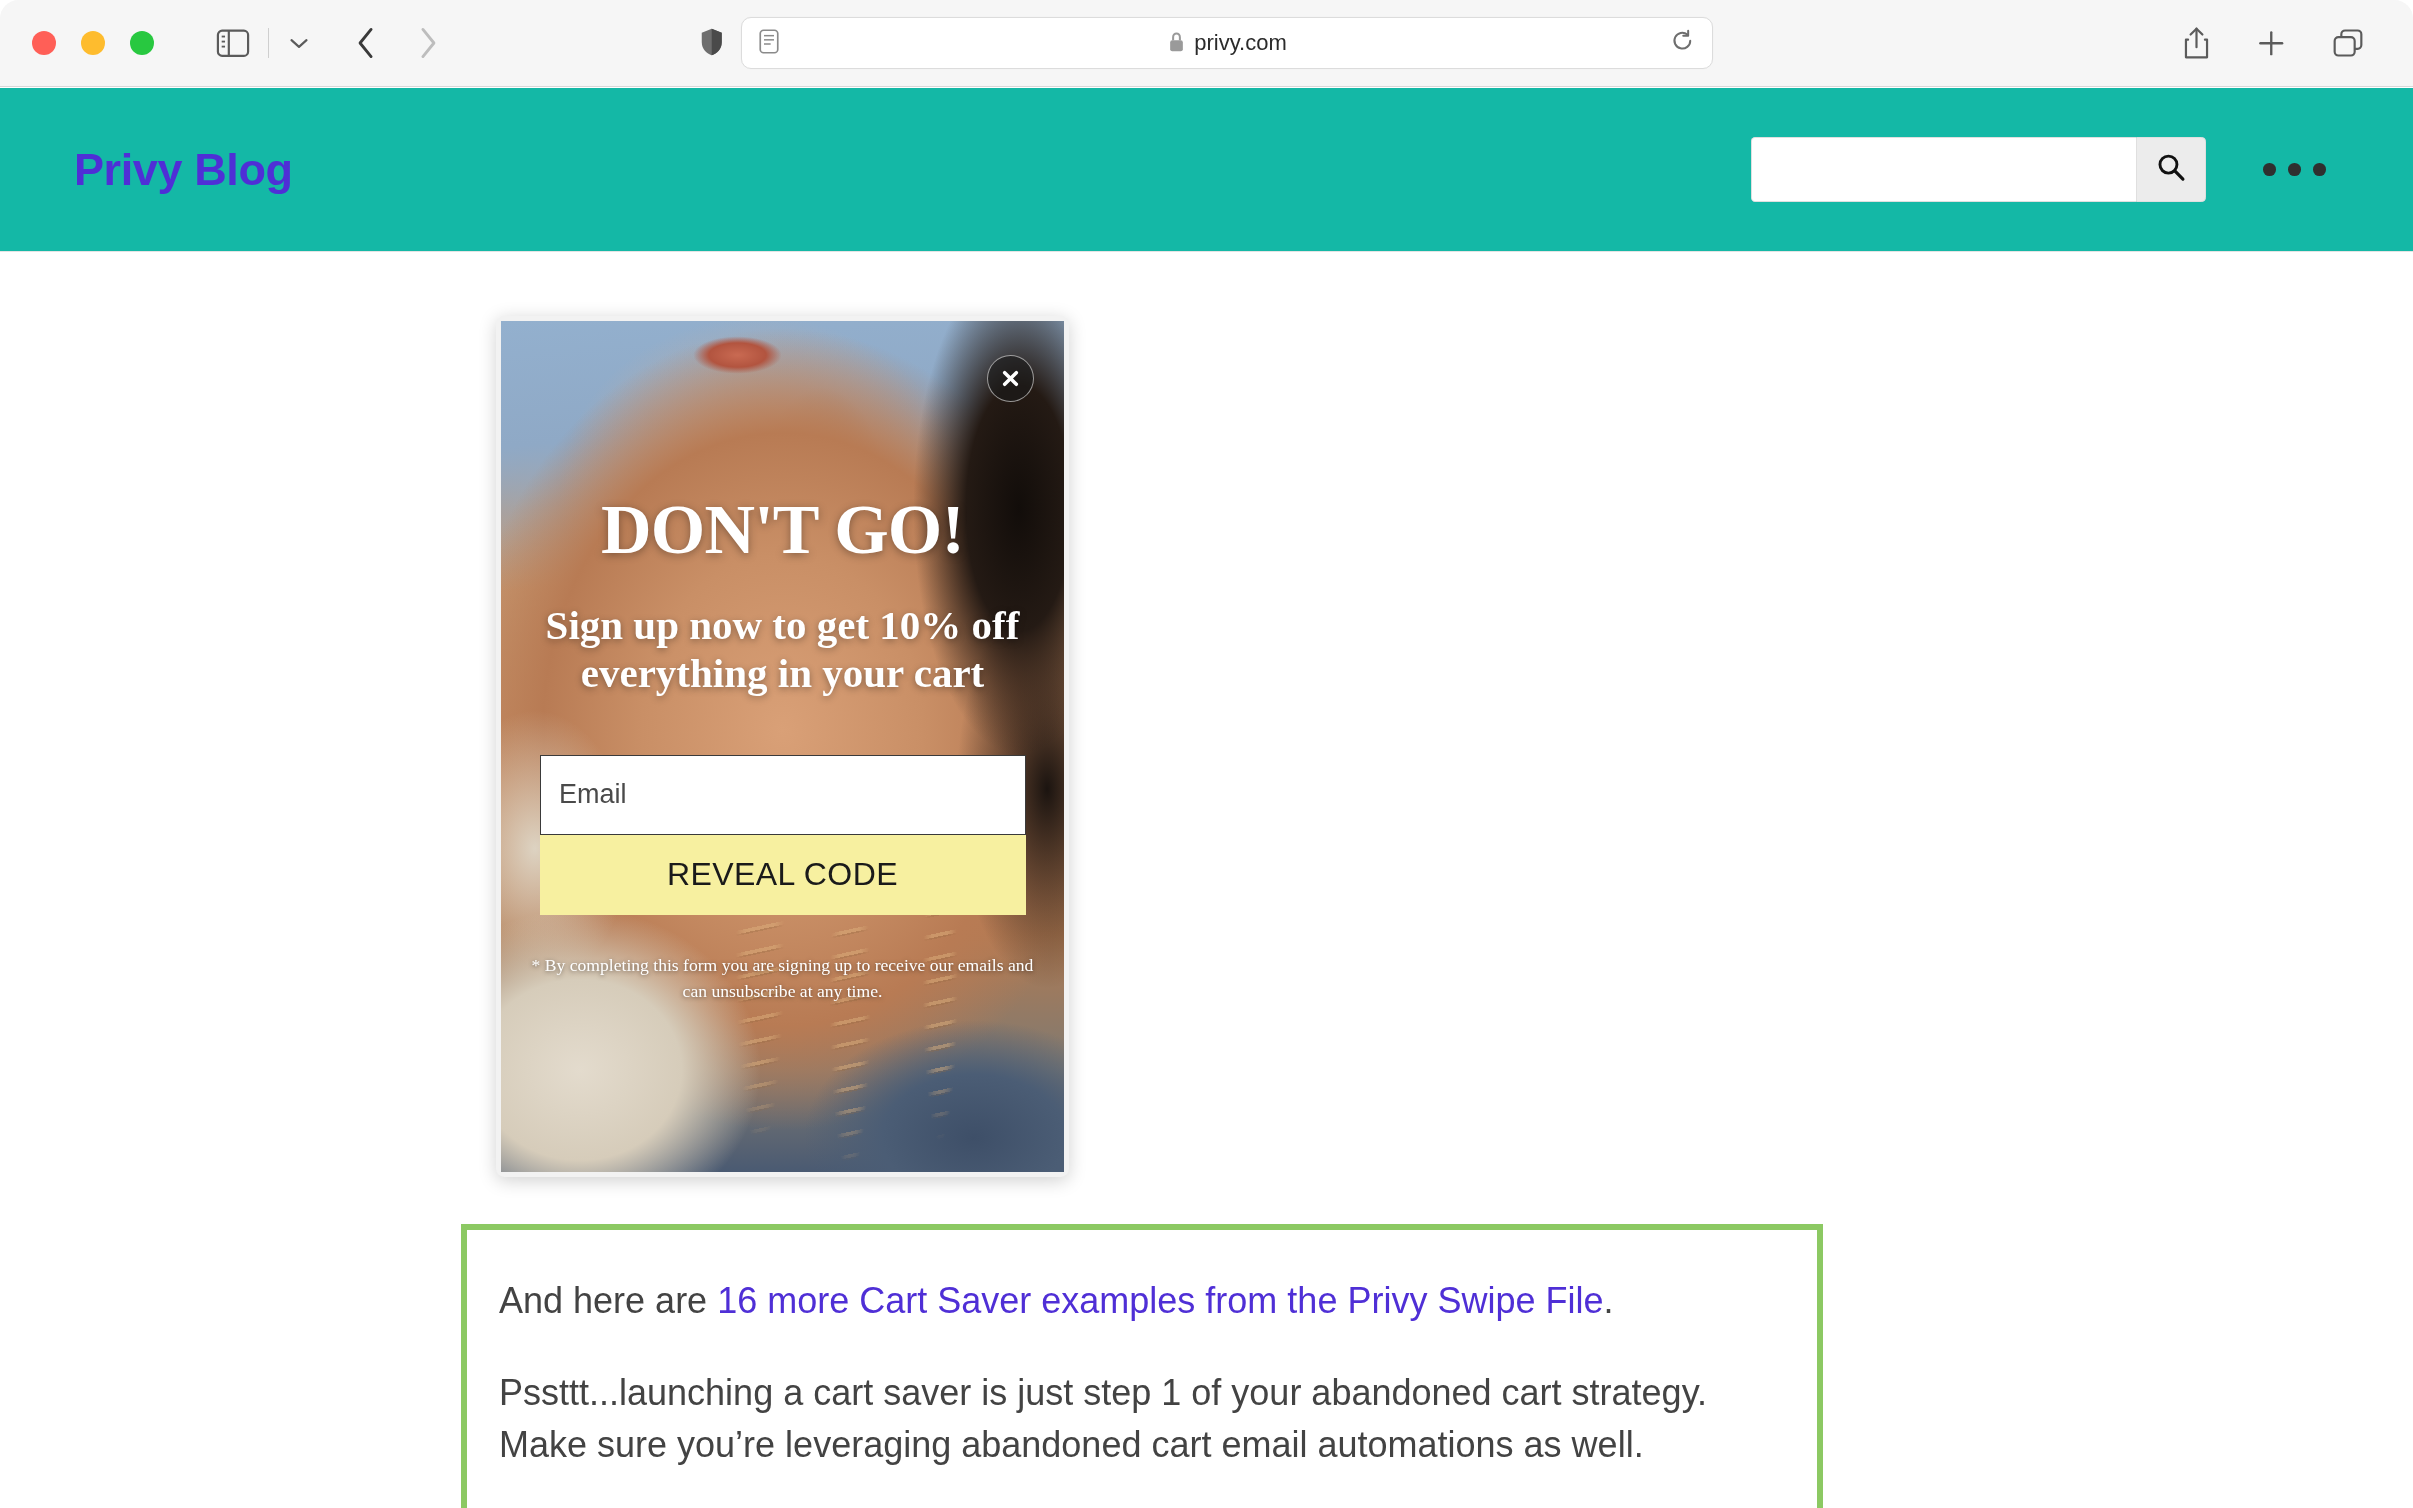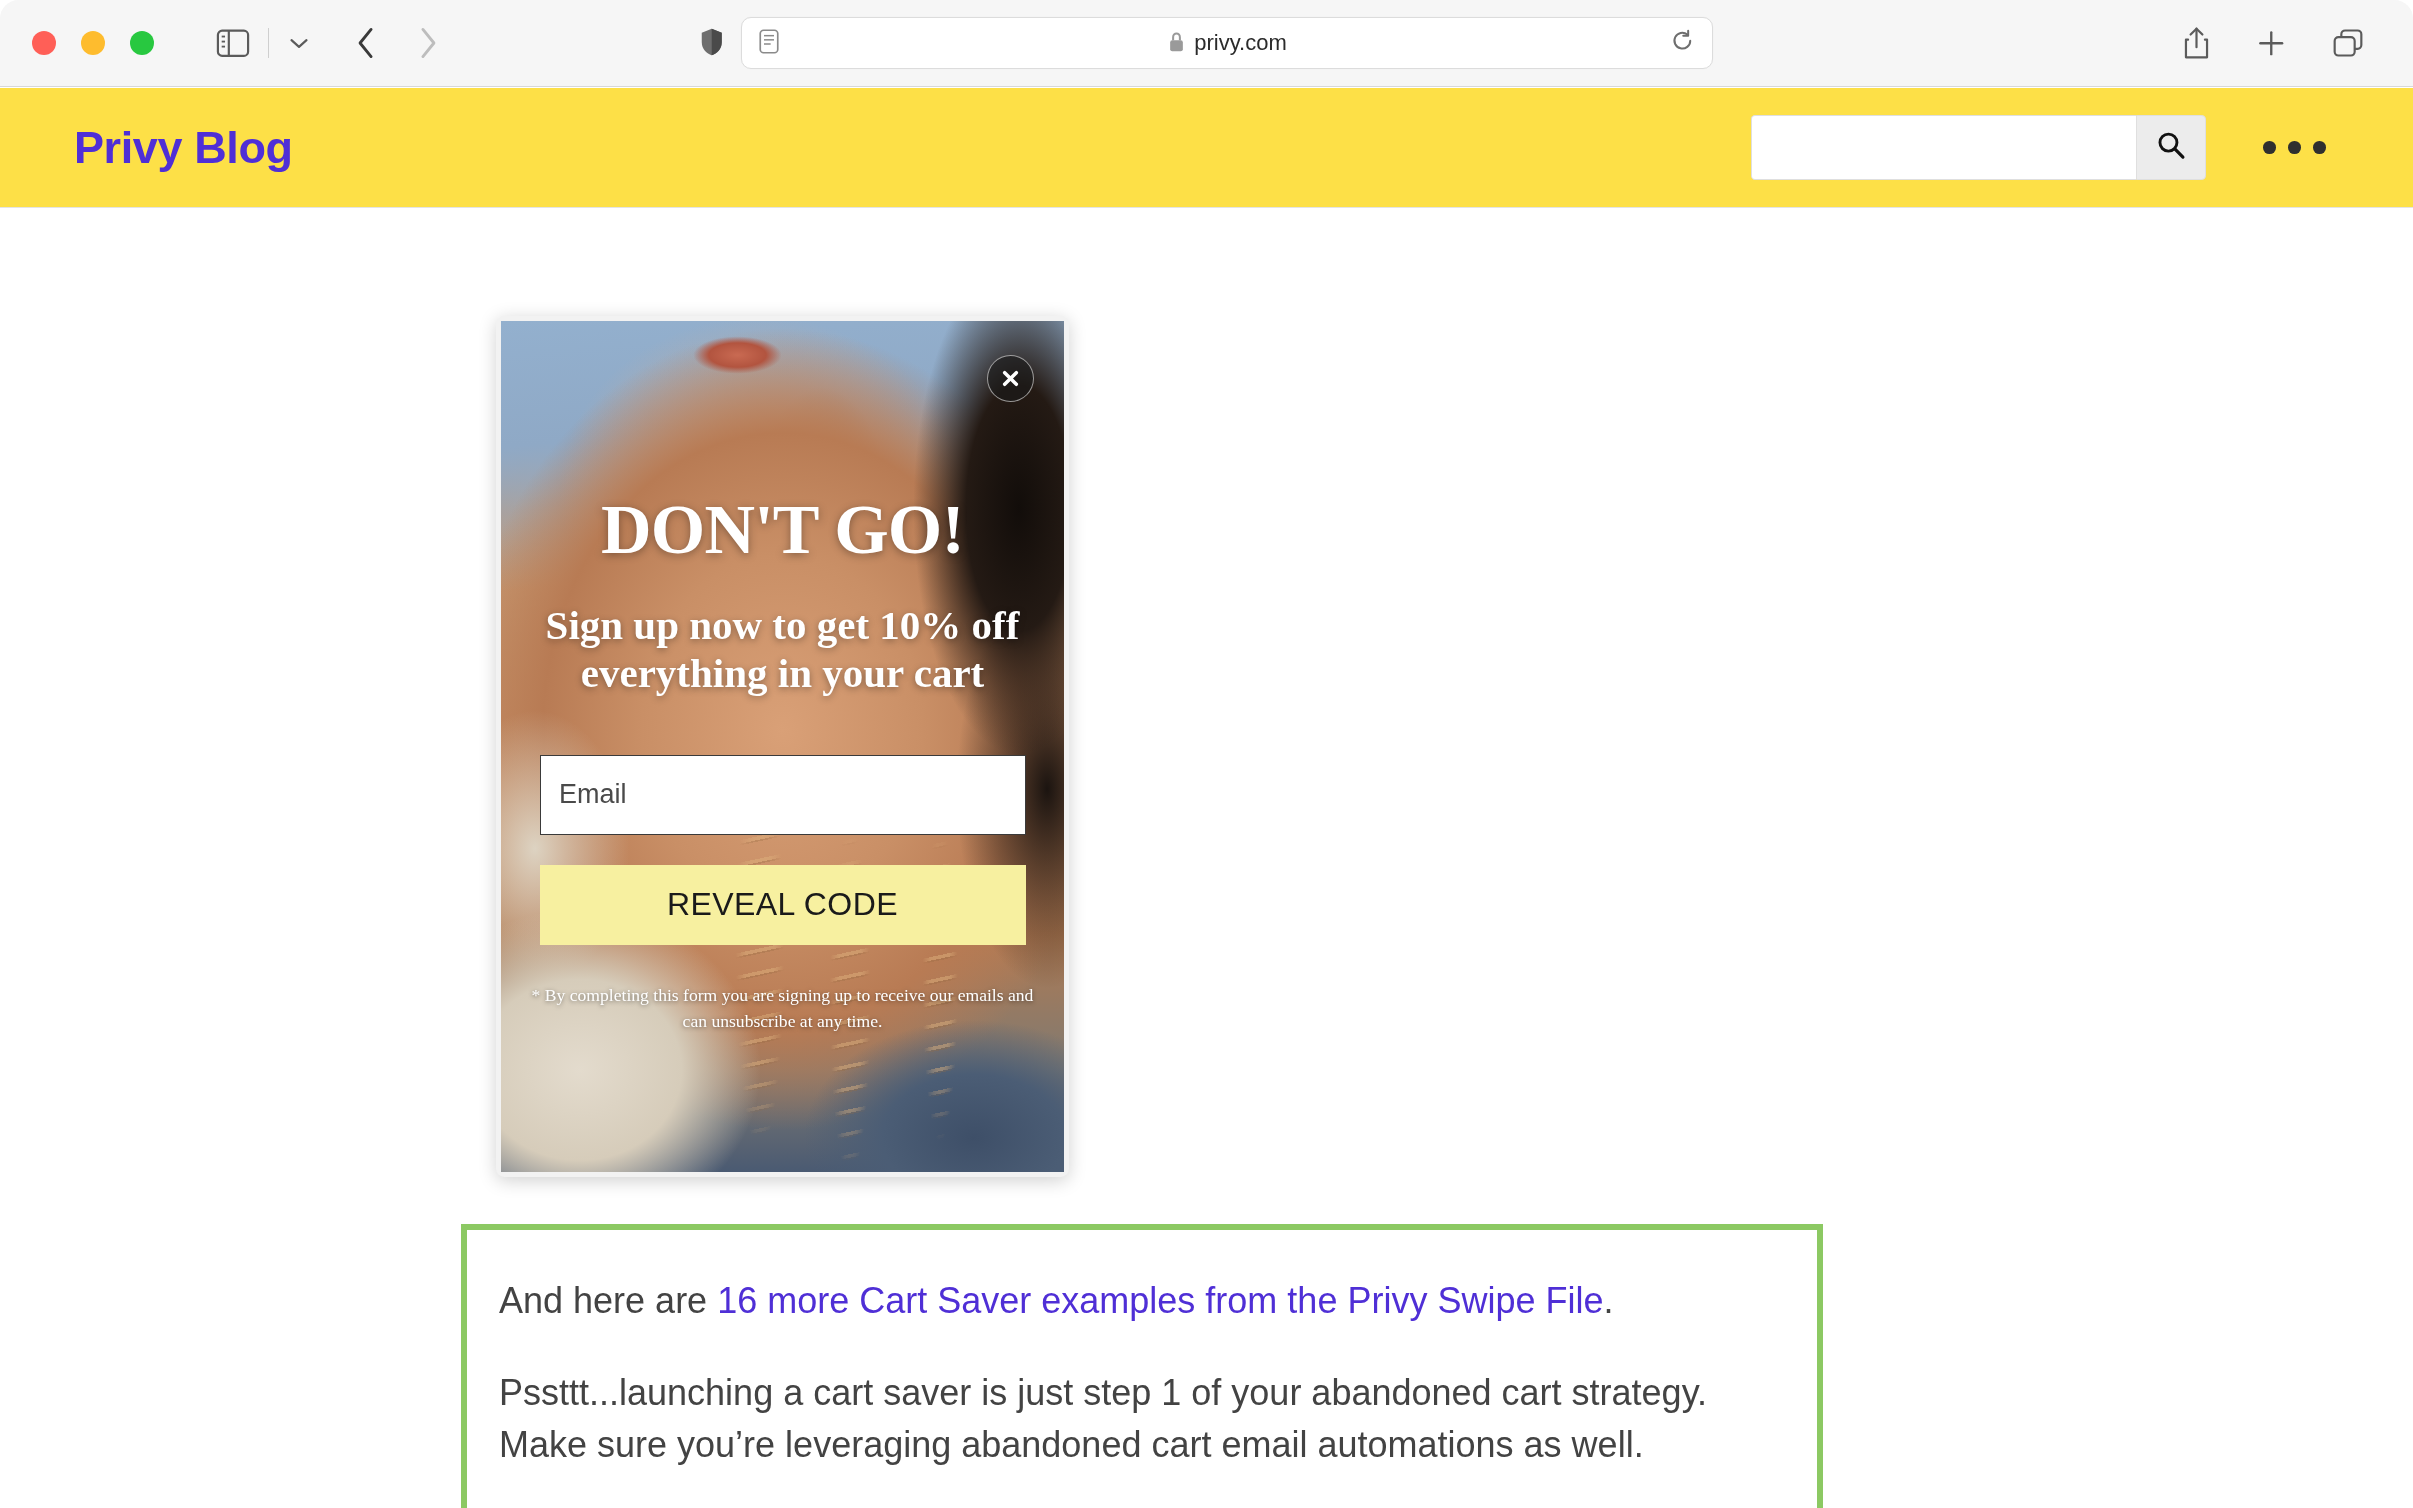--- a/index.html
+++ b/index.html
@@ -122,22 +122,22 @@
     position: absolute;
     top: 88px;
     left: 0;
     width: 2413px;
     height: 1420px;
     background: #ffffff;
     overflow: hidden;
   }
 
   .site-header {
-    height: 120px;
-    background: #fde047;
+    height: 164px;
+    background: #14b8a6;
     border-bottom: 0.8px solid #e4e4e4;
     display: flex;
     align-items: center;
     position: relative;
   }
 
   .site-logo {
     margin-left: 74px;
     font-size: 45px;
     font-weight: 700;
@@ -324,21 +324,20 @@
     border: 1.7px solid #3a3a3a;
     outline: none;
     padding: 0 18.4px;
     font-size: 27px;
     color: #333;
     font-family: "Liberation Sans", sans-serif;
   }
   .modal-email::placeholder { color: #4a4a4a; }
 
   .modal-cta {
-    margin-top: 30px;
     width: 486px;
     height: 80px;
     background: #f7f0a0;
     border: none;
     font-size: 32px;
     color: #1a1a1a;
     letter-spacing: 0.4px;
     cursor: pointer;
     font-family: "Liberation Sans", sans-serif;
   }

